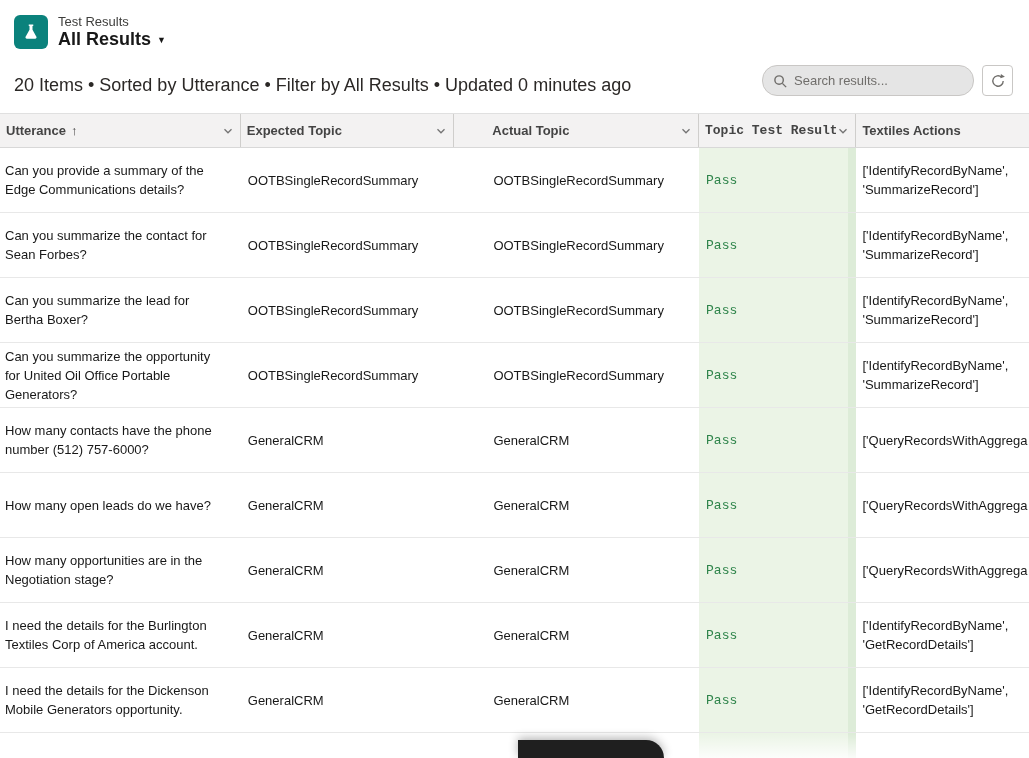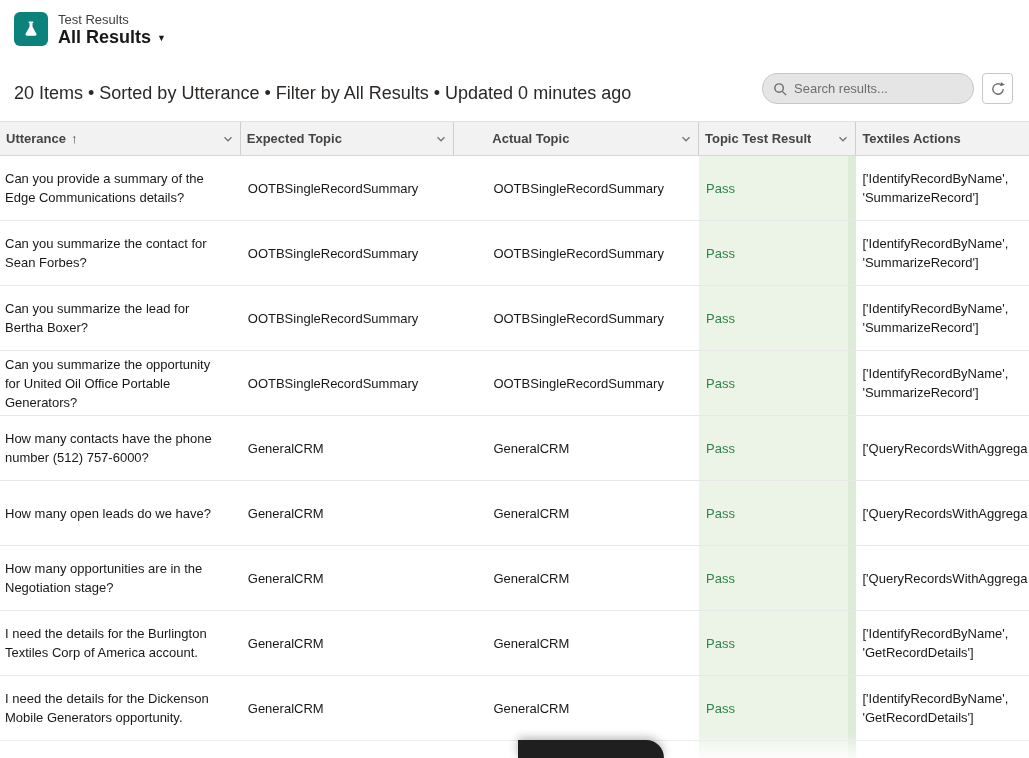--- a/index.html
+++ b/index.html
@@ -10,23 +10,22 @@
     overflow: hidden;
     background: #fff;
     font-family: "Liberation Sans", sans-serif;
     color: #181818;
   }
 
   
   .page-header {
     height: 60px;
     display: flex;
-    align-items: flex-start;
+    align-items: center;
     padding: 4px 16px 0 14px;
-    margin-top: 8px;
   }
   .obj-icon {
     width: 34px; height: 34px;
     border-radius: 6px;
     background: #0b827c;
     display: flex; align-items: center; justify-content: center;
     margin-right: 10px;
     flex: 0 0 auto;
   }
   .obj-label { font-size: 13px; color: #3e3e3c; line-height: 15px; }
@@ -95,21 +94,21 @@
     cursor: pointer;
   }
   .th:last-child { border-right: none; }
   .th-label-wrap { display: flex; align-items: center; gap: 5px; white-space: nowrap; overflow: hidden; }
   .sort { font-weight: 400; font-size: 13px; color: #444; }
   .chev { display: flex; align-items: center; flex: 0 0 auto; }
 
   .c1 { width: 248px; }
   .c2 { width: 220px; }
   .c3 { width: 219px; margin-left: 32px; }
-  .c4 { width: 162px; }
+  .c4 { width: 162px; font-family: Liberation Mono, monospace; }
   .c5 { width: 251px; }
 
   .row {
     display: flex;
     height: 65px;
     border-bottom: 1px solid #e8e8e8;
     background: #fff;
   }
   .td {
     display: flex;

